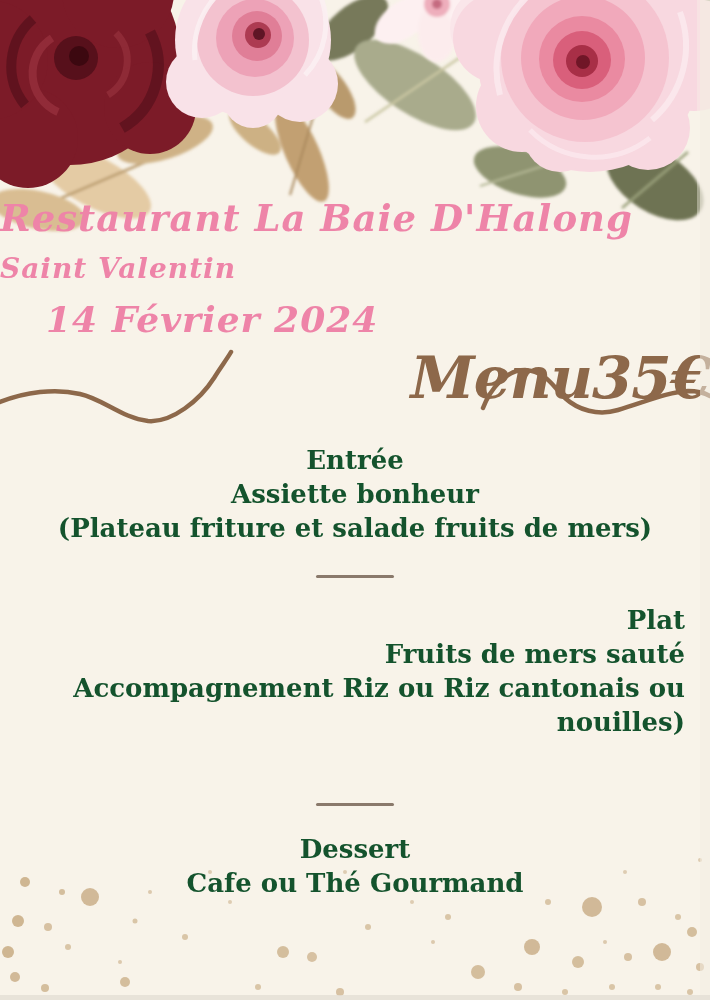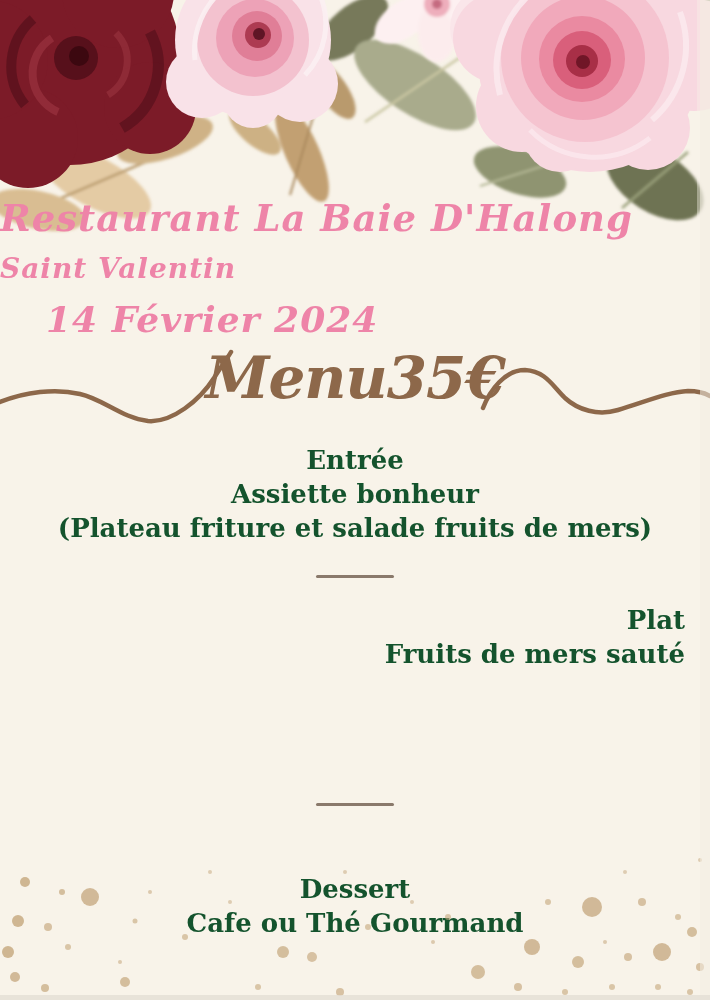--- a/index.html
+++ b/index.html
@@ -20,34 +20,34 @@
     position:absolute;top:192px;left:0;width:710px;text-align:left;
     color:#ee84a8;font-style:italic;font-weight:700;
     font-family:"DejaVu Serif", serif;
     letter-spacing:1px;
   }
   .title-line1{font-size:37px;line-height:52px;}
   .title-line2{font-size:28px;line-height:50px;}
   .title-line3{font-size:36px;line-height:50px;padding-left:46px;}
 
   .menu-banner{
-    position:absolute;top:336px;left:0;width:710px;text-align:center;
+    position:absolute;top:336px;left:0;width:710px;text-align:right;
     color:#8d684a;font-style:italic;font-weight:700;font-size:58px;line-height:84px;
     font-family:"DejaVu Serif", serif;letter-spacing:-1px;
   }
   .menu-banner .price{font-weight:600;}
 
   .section{
     position:absolute;left:25px;width:660px;text-align:center;
     color:#14532d;font-weight:700;font-size:26px;line-height:34px;
     font-family:"DejaVu Serif", serif;
   }
   .sec-entree{top:443px;}
   .sec-plat{top:603px;text-align:right;}
-  .sec-dessert{top:832px;margin-top:40px;}
+  .sec-dessert{top:832px;}
 
   .divider{
     position:absolute;left:316px;width:78px;height:3px;background:#8a796b;border-radius:2px;
   }
   .divider-1{top:575px;}
   .divider-2{top:803px;}
 </style>
 </head>
 <body>
 
@@ -160,20 +160,21 @@
     <div class="sec-title">Entrée</div>
     <div class="sec-line">Assiette bonheur</div>
     <div class="sec-line">(Plateau friture et salade fruits de mers)</div>
   </div>
 
   <div class="divider divider-1"></div>
 
   <div class="section sec-plat">
     <div class="sec-title">Plat</div>
     <div class="sec-line">Fruits de mers sauté</div>
+    <div class="sec-line">Accompagnement Riz ou Riz cantonais ou nouilles)</div>
   </div>
 
   <div class="divider divider-2"></div>
 
   <div class="section sec-dessert">
     <div class="sec-title">Dessert</div>
     <div class="sec-line">Cafe ou Thé Gourmand</div>
   </div>
 
   <svg class="splatter" width="710" height="160" viewBox="0 0 160" style="width:710px;height:160px;">

